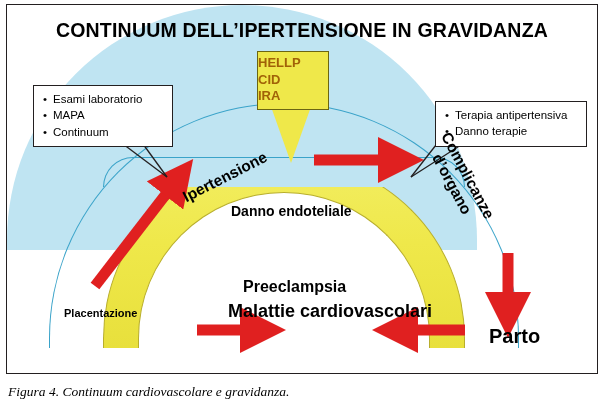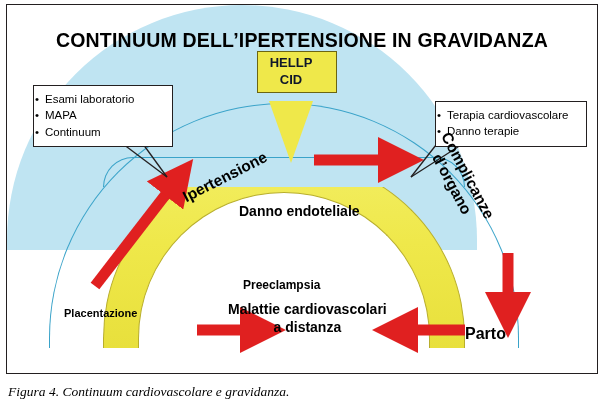--- a/index.html
+++ b/index.html
@@ -24,21 +24,21 @@
     width: 592px;
     height: 370px;
     border: 1.5px solid #231f20;
     background: #ffffff;
     box-sizing: border-box;
     overflow: hidden;
   }
   #diagram-title {
     position: absolute;
     left: 0;
-    top: 24px;
+    top: 14px;
     width: 100%;
     text-align: center;
     font-size: 19.5px;
     font-weight: bold;
     letter-spacing: 0.2px;
     color: #000000;
   }
   
   .arc {
     position: absolute;
@@ -102,46 +102,46 @@
     box-sizing: border-box;
   }
   
   #hellp-box {
     position: absolute;
     left: 250px;
     top: 46px;
     width: 66px;
     background: #efe84a;
     border: 1.5px solid #6b6512;
-    text-align: center;
-    padding: 3px 12px 4px 0;
+    text-align: left;
+    padding: 3px 4px 4px 0;
     font-size: 13px;
     font-weight: bold;
-    color: #0f172a;
+    color: #a16207;
     line-height: 1.28;
   }
   #hellp-stem {
     position: absolute;
     left: 262px;
     top: 96px;
     width: 0;
     height: 0;
     border-left: 22px solid transparent;
     border-right: 22px solid transparent;
     border-top: 62px solid #efe84a;
   }
   
   .callout {
     position: absolute;
     background: #ffffff;
     border: 1.5px solid #231f20;
     font-size: 11.5px;
     color: #000;
     line-height: 1.42;
-    padding: 5px 8px 6px 0;
+    padding: 5px 8px 6px 8px;
     box-sizing: border-box;
   }
   .callout ul {
     margin: 0;
     padding: 0 0 0 11px;
     list-style: none;
   }
   .callout li {
     position: relative;
     white-space: nowrap;
@@ -161,52 +161,52 @@
     color: #000;
     text-align: center;
   }
   #label-ipertensione {
     left: 172px;
     top: 163px;
     font-size: 15.5px;
     transform: rotate(-27deg);
   }
   #label-danno {
-    left: 232px;
+    left: 224px;
     top: 198px;
     font-size: 14px;
   }
   #label-complicanze {
     left: 405px;
     top: 157px;
     font-size: 15.5px;
     line-height: 1.15;
     transform: rotate(62deg);
   }
   #label-preeclampsia {
     left: 236px;
     top: 273px;
-    font-size: 12px;
+    font-size: 16px;
   }
   #label-malattie {
     left: 221px;
     top: 295px;
-    font-size: 14px;
+    font-size: 18px;
     line-height: 1.3;
   }
   #label-placentazione {
     left: 57px;
     top: 301px;
     font-size: 11px;
     line-height: 1.32;
   }
   #label-parto {
-    left: 458px;
+    left: 482px;
     top: 320px;
-    font-size: 16px;
+    font-size: 20px;
   }
   
   #arrows {
     position: absolute;
     left: 0;
     top: 0;
     width: 592px;
     height: 370px;
     pointer-events: none;
   }
@@ -233,20 +233,21 @@
     <div id="arc-outer"></div>
     <div id="arc-yellow"></div>
     <div id="arc-yellow-gap-top"></div>
     <div id="arc-yellow-hole"></div>
     <div id="arc-outer-line" class="arc"></div>
 
     <div id="hellp-stem"></div>
     <div id="hellp-box">
       <div>HELLP</div>
       <div>CID</div>
+      <div>IRA</div>
     </div>
 
     <svg id="arrows" viewBox="0 0 592 370">
       <defs>
         <marker id="ah" markerWidth="4.2" markerHeight="4.2" refX="1.2" refY="2.1" orient="auto">
           <path d="M0,0 L4.2,2.1 L0,4.2 z" fill="#e02020"></path>
         </marker>
       </defs>
 
       <line x1="88" y1="281" x2="166" y2="180" stroke="#e02020" stroke-width="11" marker-end="url(#ah)"></line>
@@ -268,38 +269,37 @@
     <div class="callout" id="callout-left">
       <ul>
         <li>Esami laboratorio</li>
         <li>MAPA</li>
         <li>Continuum</li>
       </ul>
     </div>
 
     <div class="callout" id="callout-right">
       <ul>
-        <li>Terapia cardiovascolare</li>
+        <li>Terapia antipertensiva</li>
         <li>Danno terapie</li>
       </ul>
     </div>
 
     <div class="dlabel" id="label-ipertensione">Ipertensione</div>
     <div class="dlabel" id="label-danno">Danno endoteliale</div>
 
     <div class="dlabel" id="label-complicanze">
       <div>Complicanze</div>
       <div>d’organo</div>
     </div>
 
     <div class="dlabel" id="label-preeclampsia">Preeclampsia</div>
 
     <div class="dlabel" id="label-malattie">
       <div>Malattie cardiovascolari</div>
-      <div>a distanza</div>
     </div>
 
     <div class="dlabel" id="label-placentazione">
       <div>Placentazione</div>
     </div>
 
     <div class="dlabel" id="label-parto">Parto</div>
 
   </div>
 

